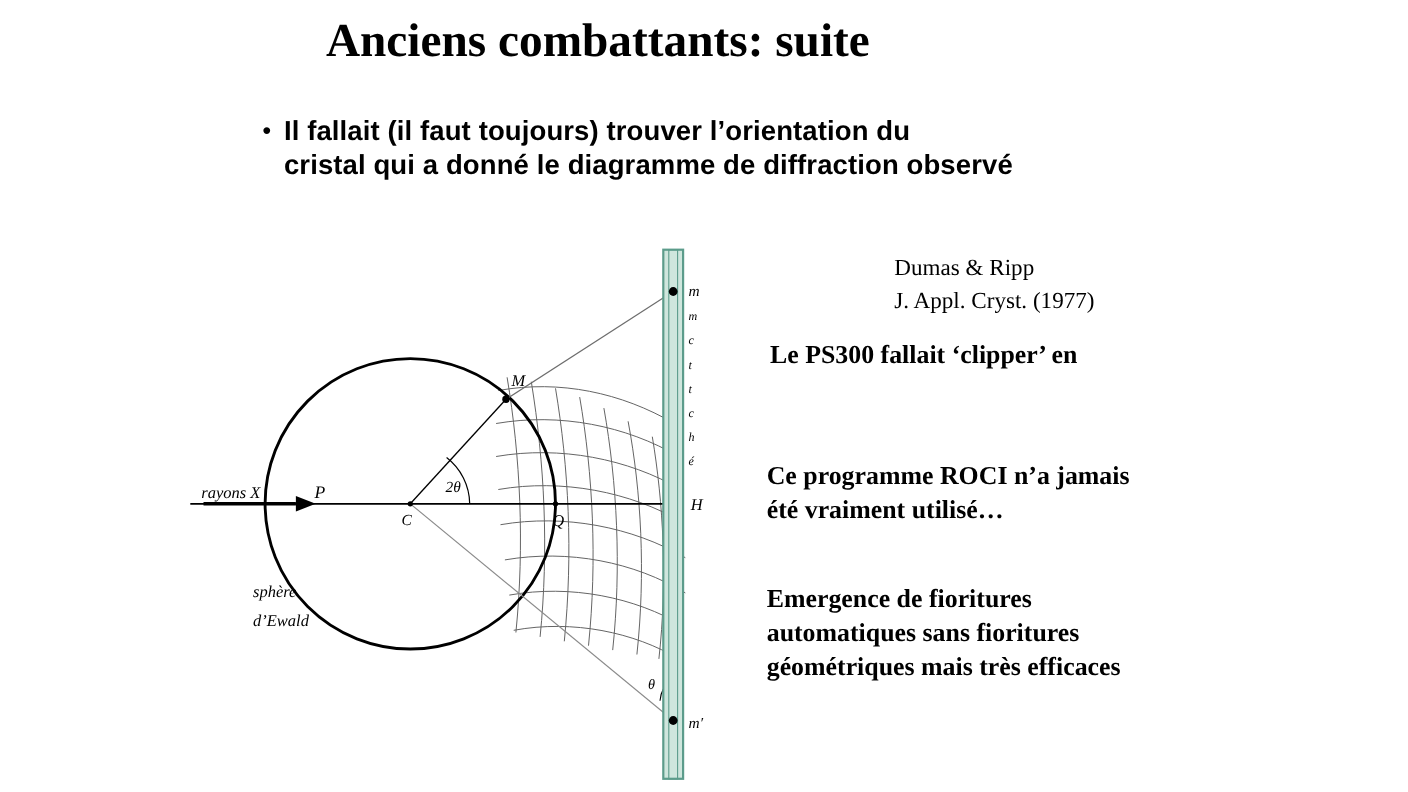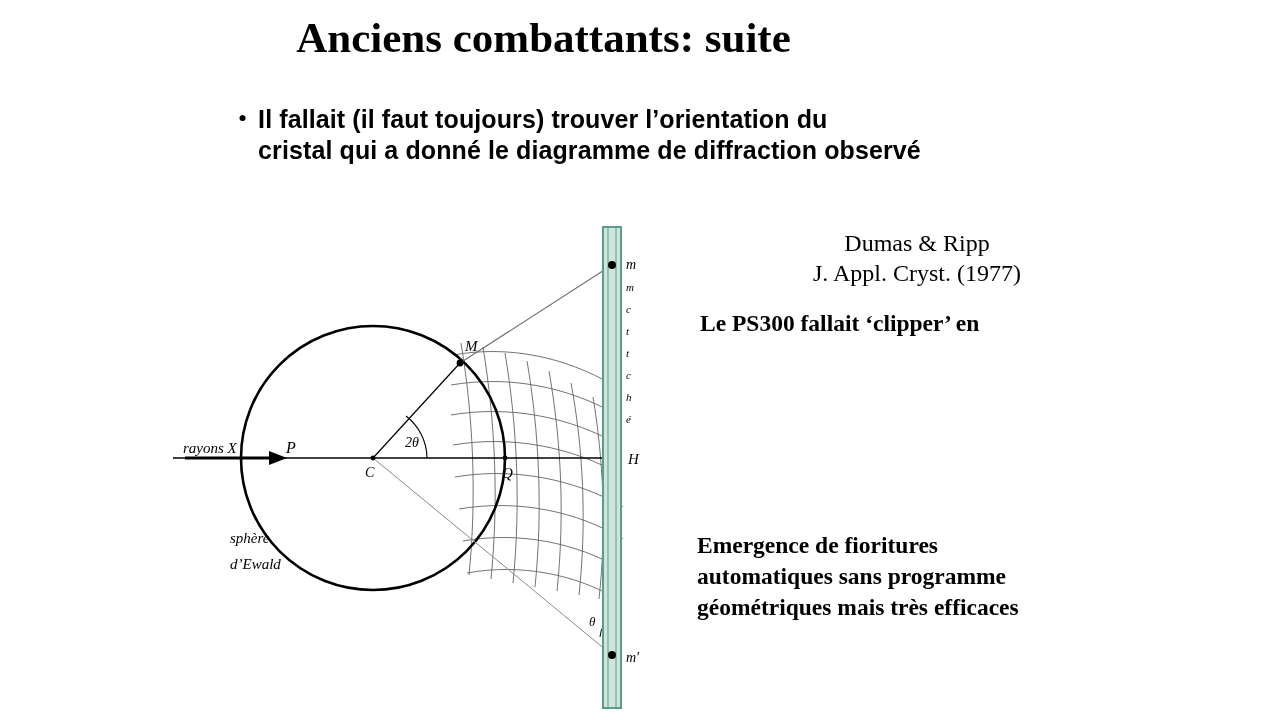--- a/index.html
+++ b/index.html
@@ -54,23 +54,22 @@
     font-size: 25px;
     line-height: 31px;
     letter-spacing: 0.1px;
   }
   
   .credit {
     position: absolute;
     top: 228px;
     left: 813px;
     font-family: "Liberation Serif", serif;
-    font-size: 24px;
+    font-size: 21px;
     line-height: 30px;
-    text-align: center;
   }
   
   .rt {
     position: absolute;
     font-family: "Liberation Serif", serif;
     font-weight: bold;
     font-size: 23.5px;
     line-height: 31px;
   }
   .rt1 { top: 308px; left: 700px; width: 490px; }
@@ -109,24 +108,28 @@
 
   <div class="credit">
     <div>Dumas &amp; Ripp</div>
     <div>J. Appl. Cryst. (1977)</div>
   </div>
 
   <div class="rt rt1">
     <div>Le PS300 fallait ‘clipper’ en</div>
   </div>
 
+  <div class="rt rt2">
+    <div>Ce programme ROCI n’a jamais</div>
+    <div>été vraiment utilisé…</div>
+  </div>
 
   <div class="rt rt3">
     <div>Emergence de fioritures</div>
-    <div>automatiques sans programme</div>
+    <div>automatiques sans fioritures</div>
     <div>géométriques mais très efficaces</div>
   </div>
 
   <div class="figure">
     <svg width="500" height="485" viewBox="0 0 500 485" xmlns="http://www.w3.org/2000/svg">
 
       <g stroke="#5a5a5a" stroke-width="0.9" fill="none" opacity="0.95">
 
         <path d="M296,118 C308,190 312,270 304,350"></path>
         <path d="M318,122 C330,196 334,274 326,354"></path>

